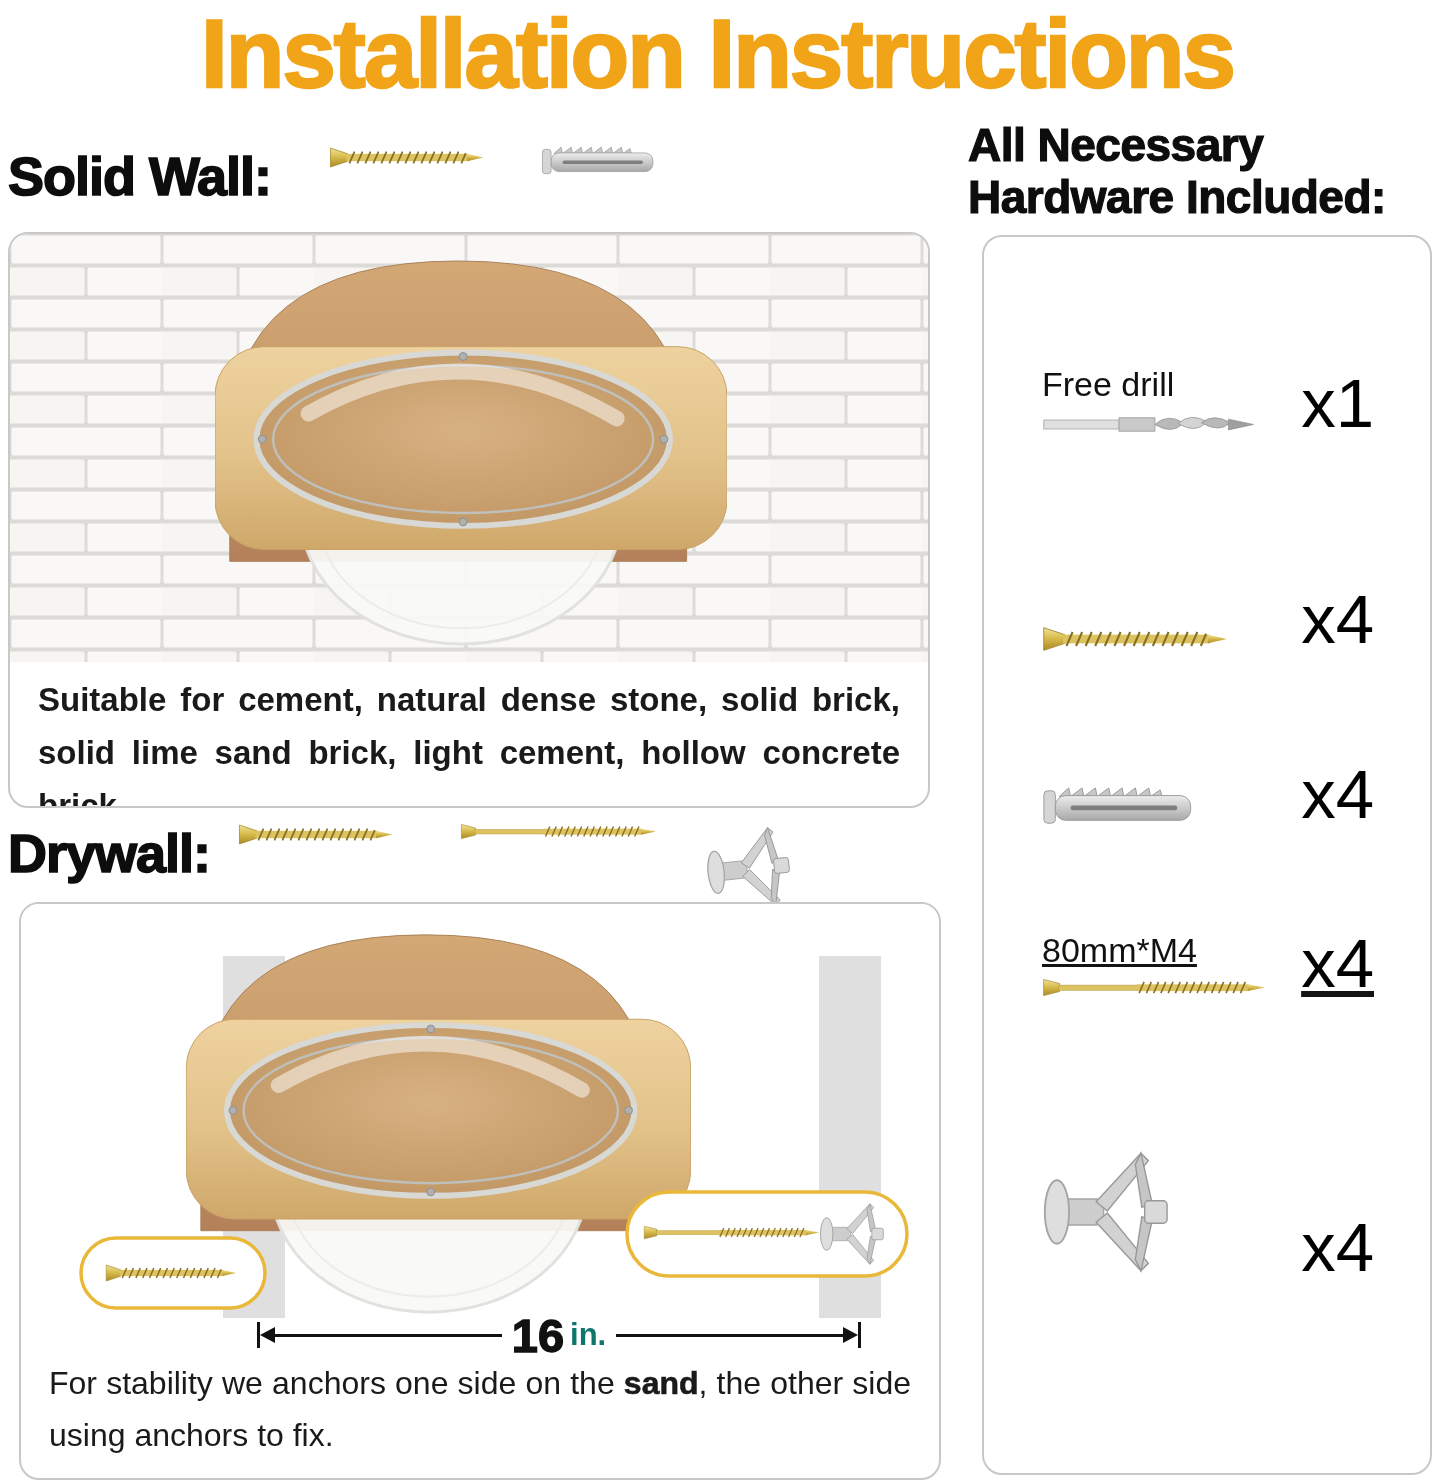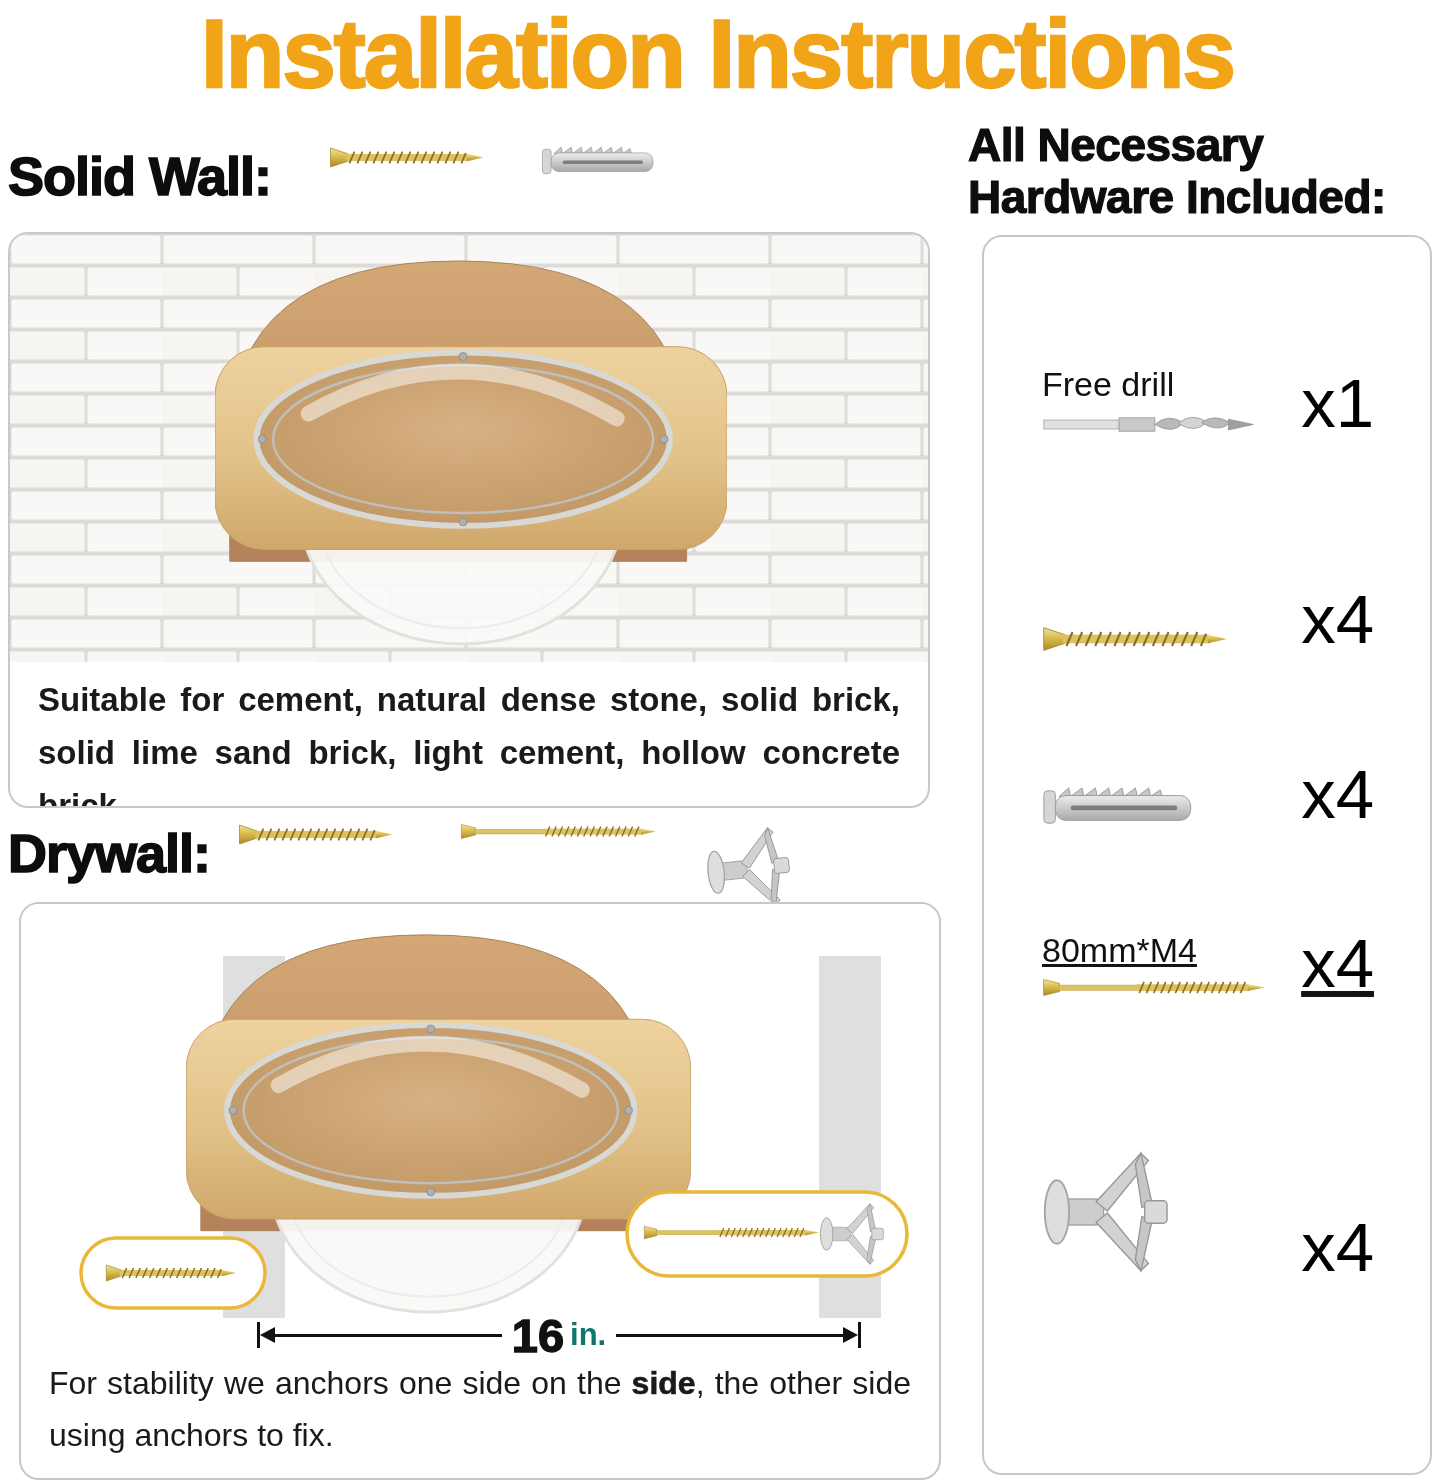--- a/index.html
+++ b/index.html
@@ -209,21 +209,21 @@
     <div class="dim-row">
       <div class="dim-tick"></div>
       <div class="dim-arrow-l"></div>
       <div class="dim-line"></div>
       <span class="dim-val">16</span>
       <span class="dim-unit">in.</span>
       <div class="dim-line"></div>
       <div class="dim-arrow-r"></div>
       <div class="dim-tick"></div>
     </div>
-    <div class="caption2"><span>For stability we anchors one side on the </span><b>side</b><span>, the other side using anchors to fix.</span></div>
+    <div class="caption2"><span>For stability we anchors one side on the </span><b>sand</b><span>, the other side using anchors to fix.</span></div>
   </div>
 
   <div class="hw-heading">All Necessary Hardware Included:</div>
 
   <div class="panel-box hw-panel">
     <div class="hw-row r1">
       <div class="hw-stack">
         <div class="hw-label">Free drill</div>
         <svg class="icon" width="215" height="27" viewBox="0 0 240 30">
             <use href="#sym-drill"></use>

